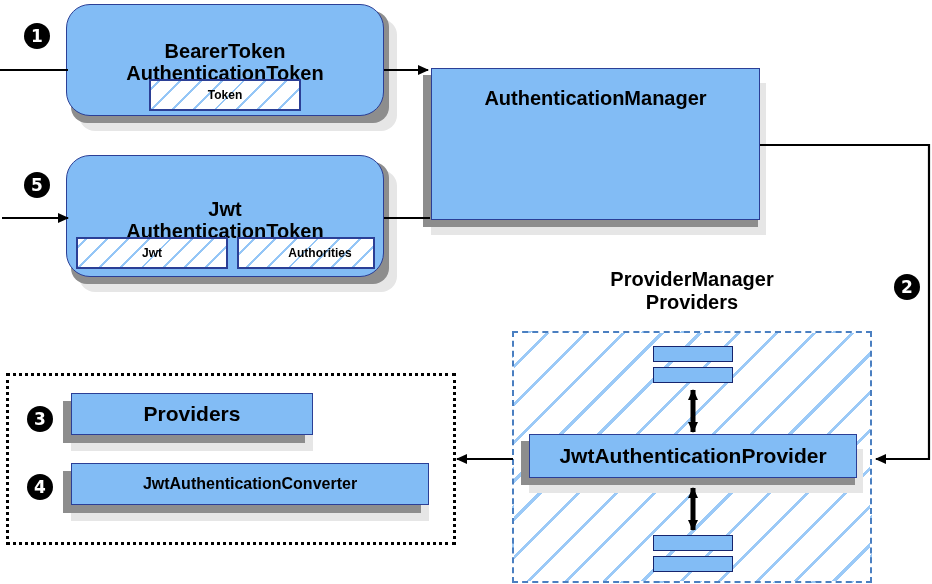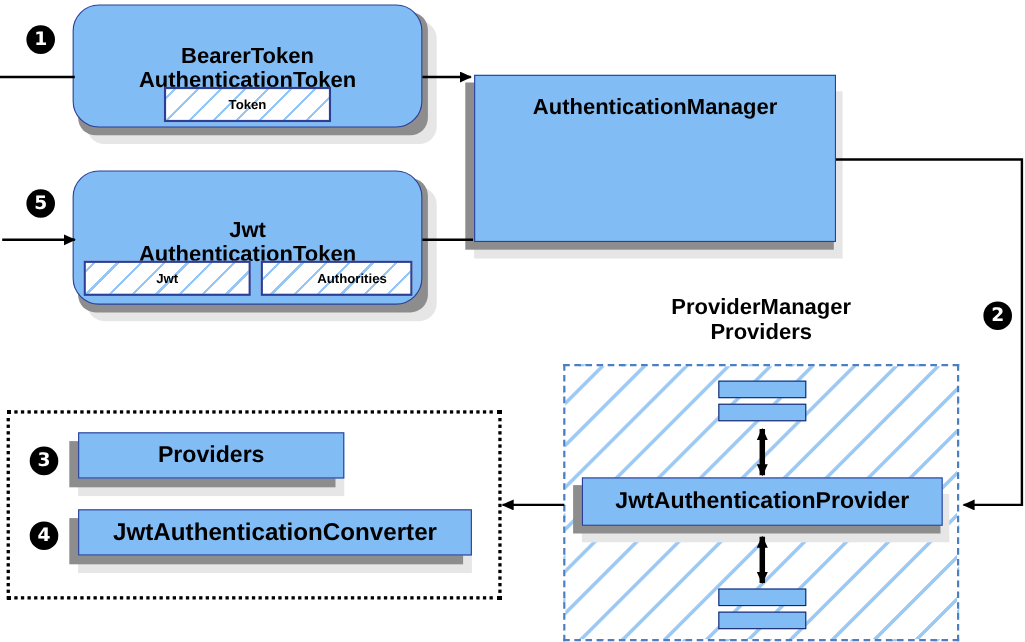--- a/index.html
+++ b/index.html
@@ -227,21 +227,21 @@
       <div class="s1"></div>
   </div>
   <div class="node" style="left:71px; top:393px; width:242px; height:42px; font-size:21px;">
     <span>Providers</span>
   </div>
 
   <div class="shadow" style="left:63px; top:471px; width:358px; height:42px;">
     <div class="s2"></div>
       <div class="s1"></div>
   </div>
-  <div class="node" style="left:71px; top:463px; width:358px; height:42px; font-size:22px;">
+  <div class="node" style="left:71px; top:463px; width:358px; height:42px; font-size:16px;">
     <span>JwtAuthenticationConverter</span>
   </div>
 
   <div class="marker" style="left:24px; top:23px;">
     <span>1</span>
   </div>
   <div class="marker" style="left:24px; top:172px;">
     <span>5</span>
   </div>
   <div class="marker" style="left:894px; top:274px;">

